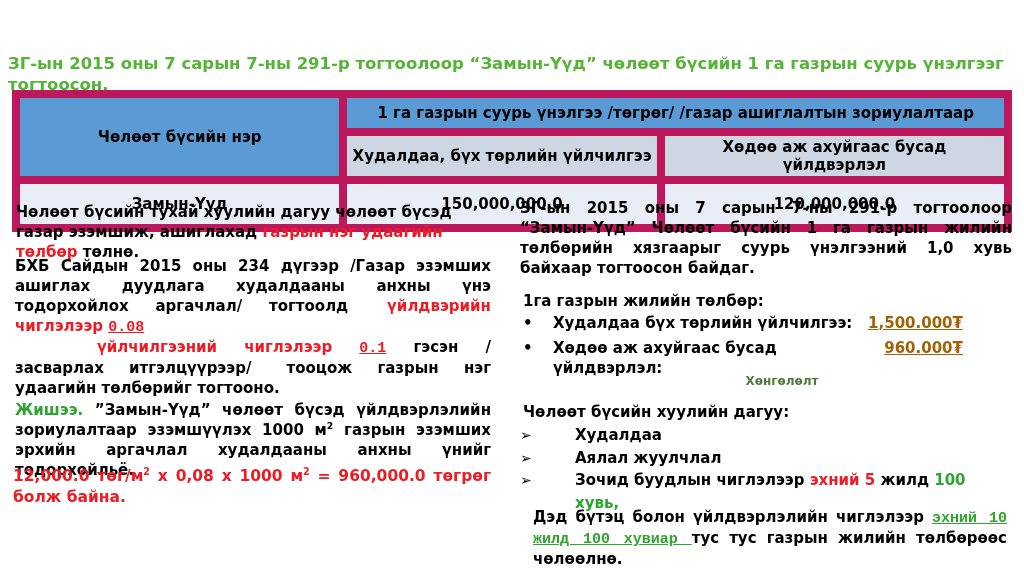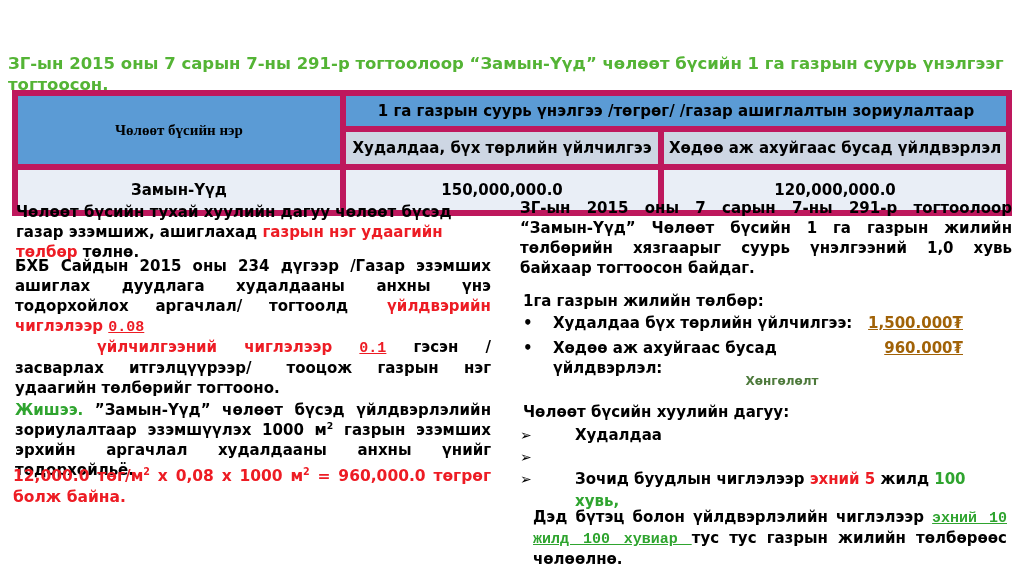--- a/index.html
+++ b/index.html
@@ -25,26 +25,26 @@
     position:absolute;top:54px;left:8px;width:1010px;
     font-size:16.5px;line-height:1.25;color:#54B435;
   }
   
   table.feetbl{
     position:absolute;top:90px;left:12px;width:1000px;
     border-collapse:collapse;table-layout:fixed;
     font-size:15px;font-weight:bold;color:#000;
   }
   table.feetbl td{
-    border:6px solid #be185d;
+    border:8px solid #be185d;
     text-align:center;vertical-align:middle;
     padding:2px 4px;
   }
   tr.hdr td{background:#5B9BD5;height:26px;}
-  td.span-hdr{background:#5B9BD5;font-family:Liberation Serif, serif;}
+  td.span-hdr{background:#5B9BD5;}
   tr.subhdr td{background:#CDD6E3;height:28px;}
   tr.datarow td{background:#E9EEF6;height:36px;}
   
   .blk{position:absolute;font-size:15px;line-height:1.33;}
   .just{text-align:justify;}
   .c-k{color:#000;}
   .c-r{color:#ED1C24;}
   .c-g{color:#2FA42F;}
   .u{text-decoration:underline;font-family:Liberation Mono, monospace;}
   sup{font-size:62%;line-height:0;}
@@ -122,20 +122,21 @@
 
   <div class="blk" style="top:403px;left:523px;width:490px;">Чөлөөт бүсийн хуулийн дагуу:</div>
 
   <div class="blk" style="top:424px;left:520px;width:494px;">
     <div class="law-item">
       <span class="arrow">➢</span>
       <span>Худалдаа</span>
     </div>
     <div class="law-item">
       <span class="arrow">➢</span>
+      <span>Аялал жуулчлал</span>
     </div>
     <div class="law-item">
       <span class="arrow">➢</span>
       <span><span class="c-k">Зочид буудлын чиглэлээр </span><span class="c-r">эхний 5</span><span class="c-k"> жилд </span><span class="c-g">100 хувь,</span></span>
     </div>
   </div>
 
   <div class="blk just" style="top:508px;left:533px;width:474px;"><span class="c-k">Дэд бүтэц болон үйлдвэрлэлийн чиглэлээр </span><span class="c-g u">эхний 10 жилд 100 хувиар </span><span class="c-k">тус тус газрын жилийн төлбөрөөс чөлөөлнө.</span></div>
 
 </div>

